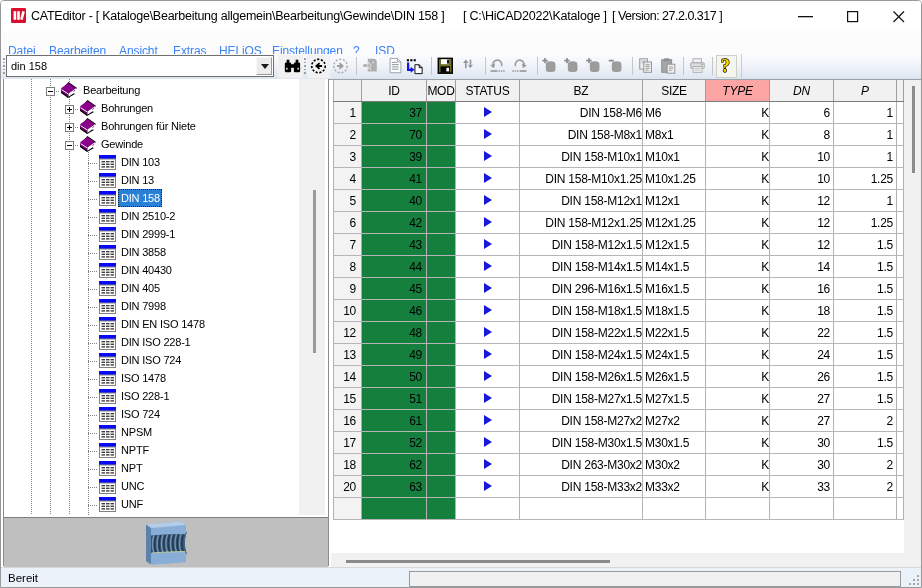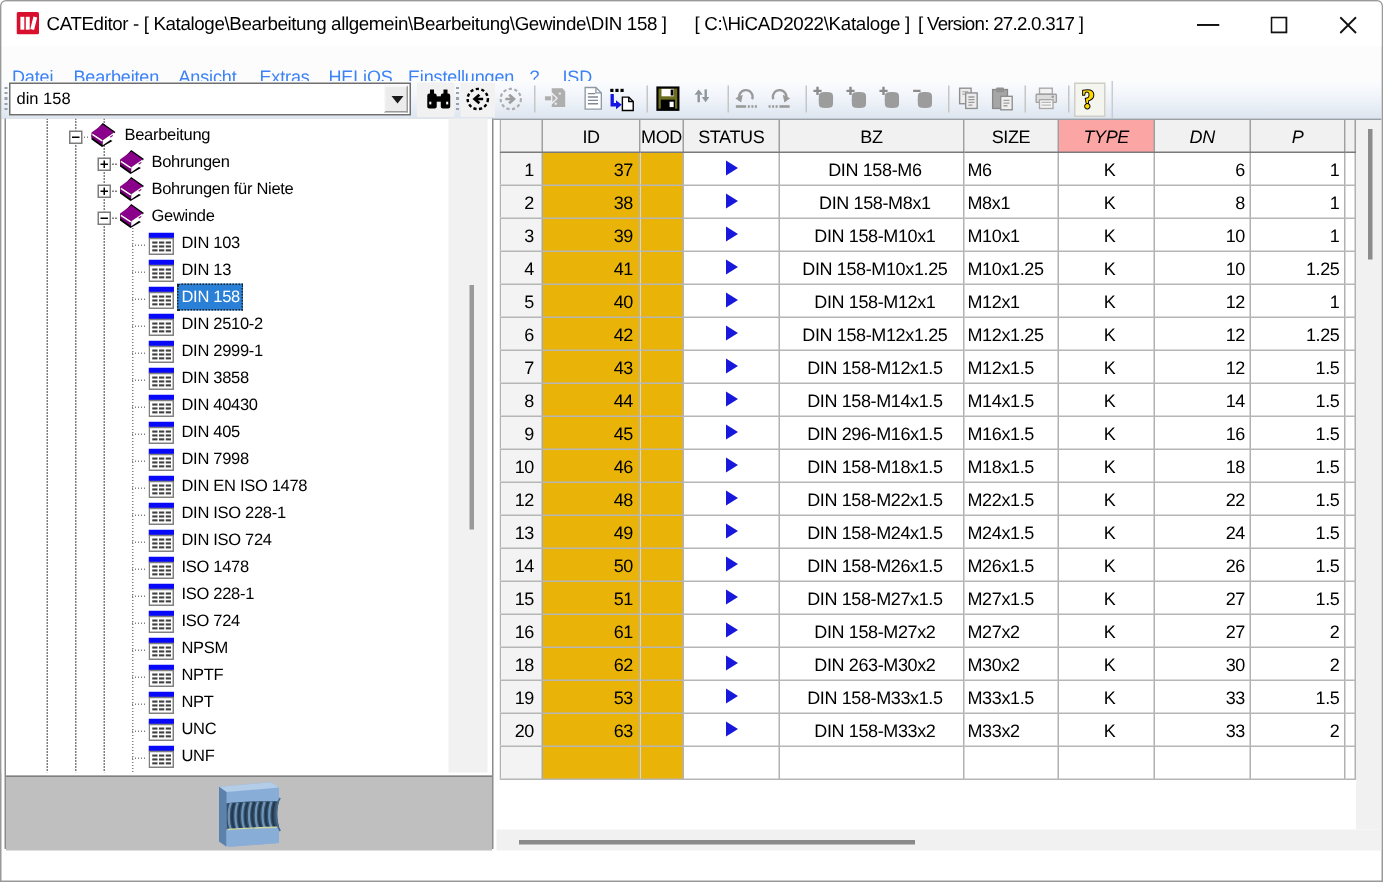--- a/index.html
+++ b/index.html
@@ -28,23 +28,23 @@
   #treesb .thumb{position:absolute;left:14px;top:111px;width:3px;height:163px;background:#9a9a9a;}
   #lborder{left:327px;top:78px;width:1px;height:487px;background:#8c8c8c;}
   #preview{left:3px;top:516px;width:324px;height:49px;background:#bfbfbf;border-top:1px solid #7f7f7f;}
   .titem{position:absolute;font-size:11px;white-space:pre;letter-spacing:-0.2px;line-height:15px;}
   
   #grid{left:332px;top:79px;width:571px;height:473px;overflow:hidden;background:#fff;}
   table{border-collapse:collapse;table-layout:fixed;font-size:12px;border-left:1px solid #b2b2b2;}
   td,th{padding:0;height:21px;overflow:hidden;border-right:1px solid #b2b2b2;border-bottom:1px solid #b6b6b6;font-weight:normal;white-space:nowrap;letter-spacing:-0.25px;}
   thead th{background:#f1f1f1;border-right:1px solid #9f9f9f;border-bottom:1px solid #7a7a7a;text-align:center;padding:0;height:21px;}
   td.rn{background:#f3f3f3;text-align:right;padding-right:5px;color:#000;border-right:1px solid #a8a8a8;}
-  td.id,td.mod{background:#eab308;text-align:right;padding-right:4px;}
+  td.id,td.mod{background:#15803d;text-align:right;padding-right:4px;}
   td.st{text-align:center;padding:0;}
-  td.l{text-align:center;padding:0 0 0 4.5px;} td.sz{text-align:left;padding:0 0 0 2px;}
+  td.l{text-align:right;padding:0 0 0 4.5px;} td.sz{text-align:left;padding:0 0 0 2px;}
   td.r{text-align:right;padding-right:3px;}
   .tri{display:inline-block;width:0;height:0;border-top:5px solid transparent;border-bottom:5px solid transparent;border-left:8px solid #1818dc;}
   #vsb{left:903px;top:79px;width:17px;height:473px;background:#f1f1f1;}
   #vsb .thumb{position:absolute;left:8px;top:6px;width:2.5px;height:87px;background:#8c8c8c;}
   #hsb{left:330px;top:552px;width:590px;height:14px;background:#f1f1f1;}
   #hsb .thumb{position:absolute;left:15px;top:7px;width:264px;height:3px;background:#8a8a8a;}
   
   #status{left:0;top:566px;width:100%;height:21px;background:#ecf2fa;border-top:1px solid #d7d7d7;}
   #status .msg{position:absolute;left:7px;top:4px;font-size:11.5px;}
   #status .box{position:absolute;left:408px;top:3px;width:492px;height:16px;border:1px solid #9a9a9a;background:#f1f1f1;box-sizing:border-box;}
@@ -667,21 +667,21 @@
             <td class="st"><span class="tri"></span></td>
             <td class="l">DIN 158-M6</td>
             <td class="sz">M6</td>
             <td class="l">K</td>
             <td class="r">6</td>
             <td class="r">1</td>
             <td></td>
           </tr>
           <tr>
             <td class="rn">2</td>
-            <td class="id">38</td>
+            <td class="id">70</td>
             <td class="mod"></td>
             <td class="st"><span class="tri"></span></td>
             <td class="l">DIN 158-M8x1</td>
             <td class="sz">M8x1</td>
             <td class="l">K</td>
             <td class="r">8</td>
             <td class="r">1</td>
             <td></td>
           </tr>
           <tr>
@@ -834,41 +834,41 @@
             <td class="mod"></td>
             <td class="st"><span class="tri"></span></td>
             <td class="l">DIN 158-M27x2</td>
             <td class="sz">M27x2</td>
             <td class="l">K</td>
             <td class="r">27</td>
             <td class="r">2</td>
             <td></td>
           </tr>
           <tr>
+            <td class="rn">17</td>
+            <td class="id">52</td>
+            <td class="mod"></td>
+            <td class="st"><span class="tri"></span></td>
+            <td class="l">DIN 158-M30x1.5</td>
+            <td class="sz">M30x1.5</td>
+            <td class="l">K</td>
+            <td class="r">30</td>
+            <td class="r">1.5</td>
+            <td></td>
+          </tr>
+          <tr>
             <td class="rn">18</td>
             <td class="id">62</td>
             <td class="mod"></td>
             <td class="st"><span class="tri"></span></td>
             <td class="l">DIN 263-M30x2</td>
             <td class="sz">M30x2</td>
             <td class="l">K</td>
             <td class="r">30</td>
             <td class="r">2</td>
-            <td></td>
-          </tr>
-          <tr>
-            <td class="rn">19</td>
-            <td class="id">53</td>
-            <td class="mod"></td>
-            <td class="st"><span class="tri"></span></td>
-            <td class="l">DIN 158-M33x1.5</td>
-            <td class="sz">M33x1.5</td>
-            <td class="l">K</td>
-            <td class="r">33</td>
-            <td class="r">1.5</td>
             <td></td>
           </tr>
           <tr>
             <td class="rn">20</td>
             <td class="id">63</td>
             <td class="mod"></td>
             <td class="st"><span class="tri"></span></td>
             <td class="l">DIN 158-M33x2</td>
             <td class="sz">M33x2</td>
             <td class="l">K</td>
@@ -890,13 +890,27 @@
           </tr>
         </tbody>
       </table>
   </div>
   <div id="vsb" class="abs">
       <div class="thumb"></div>
     </div>
   <div id="hsb" class="abs">
       <div class="thumb"></div>
     </div>
+  <div id="status" class="abs">
+    <span class="msg">Bereit</span>
+    <span class="box"></span>
+    <svg class="abs" style="left:908px;top:7px" width="11" height="11">
+        <g fill="#a6a6a6">
+          <rect x="8" y="0" width="2" height="2"></rect>
+          <rect x="4" y="4" width="2" height="2"></rect>
+          <rect x="8" y="4" width="2" height="2"></rect>
+          <rect x="0" y="8" width="2" height="2"></rect>
+          <rect x="4" y="8" width="2" height="2"></rect>
+          <rect x="8" y="8" width="2" height="2"></rect>
+        </g>
+      </svg>
+  </div>
 </div>
 
 </body></html>

